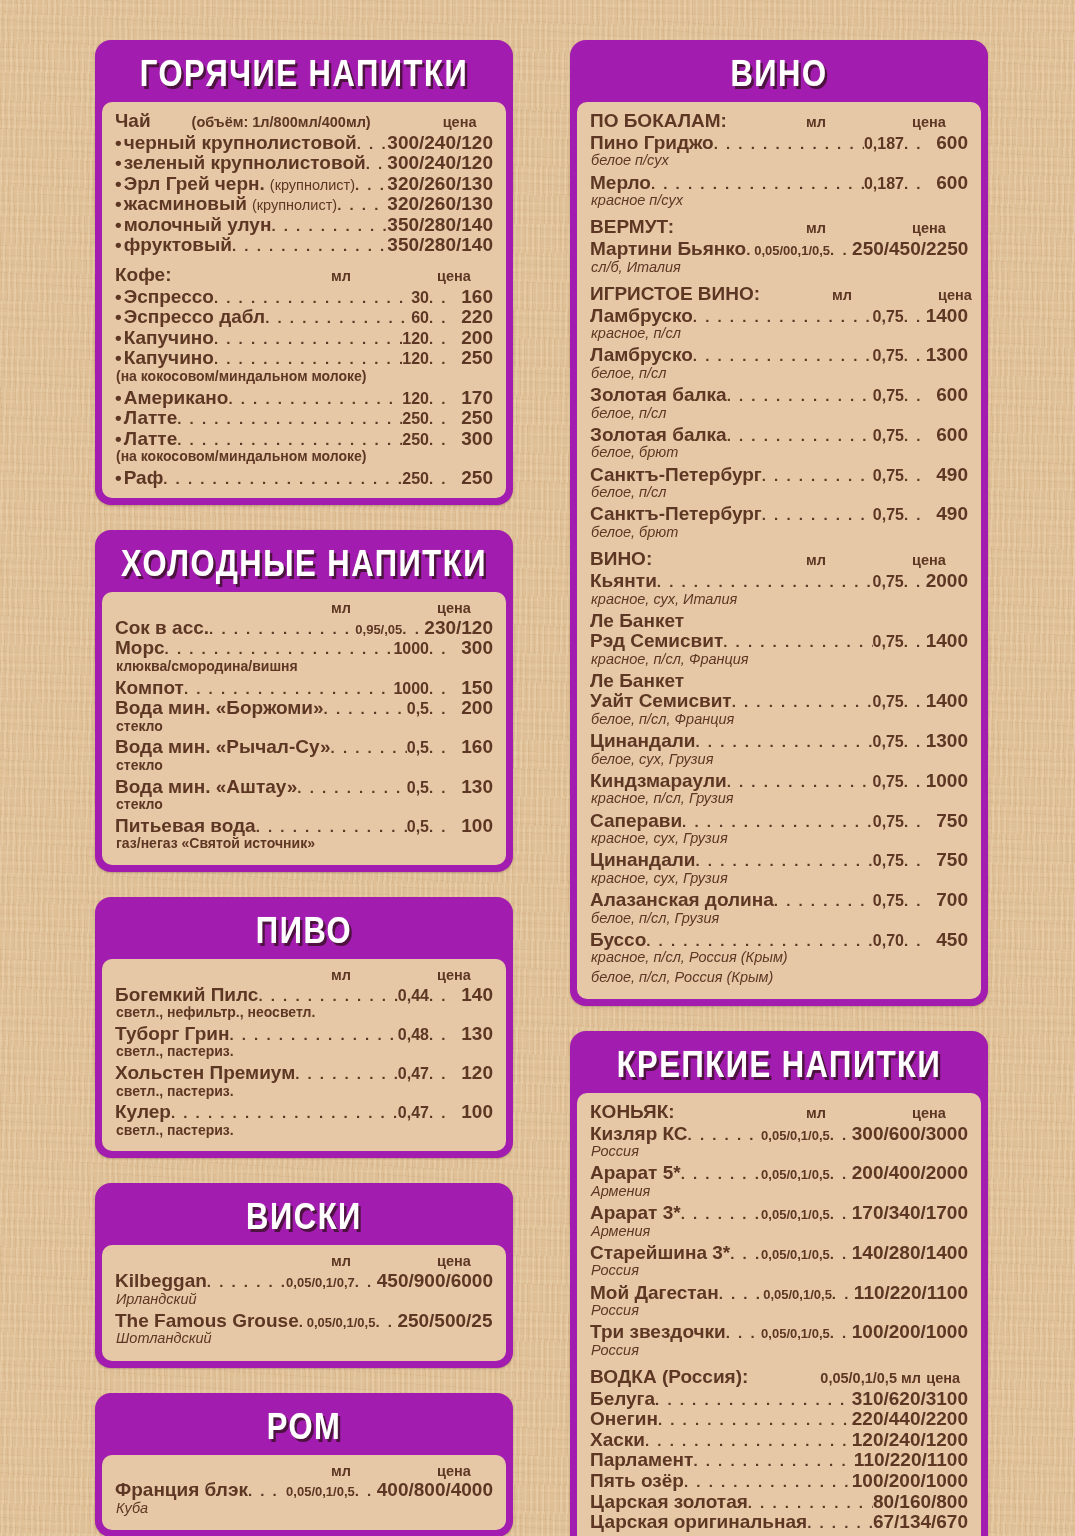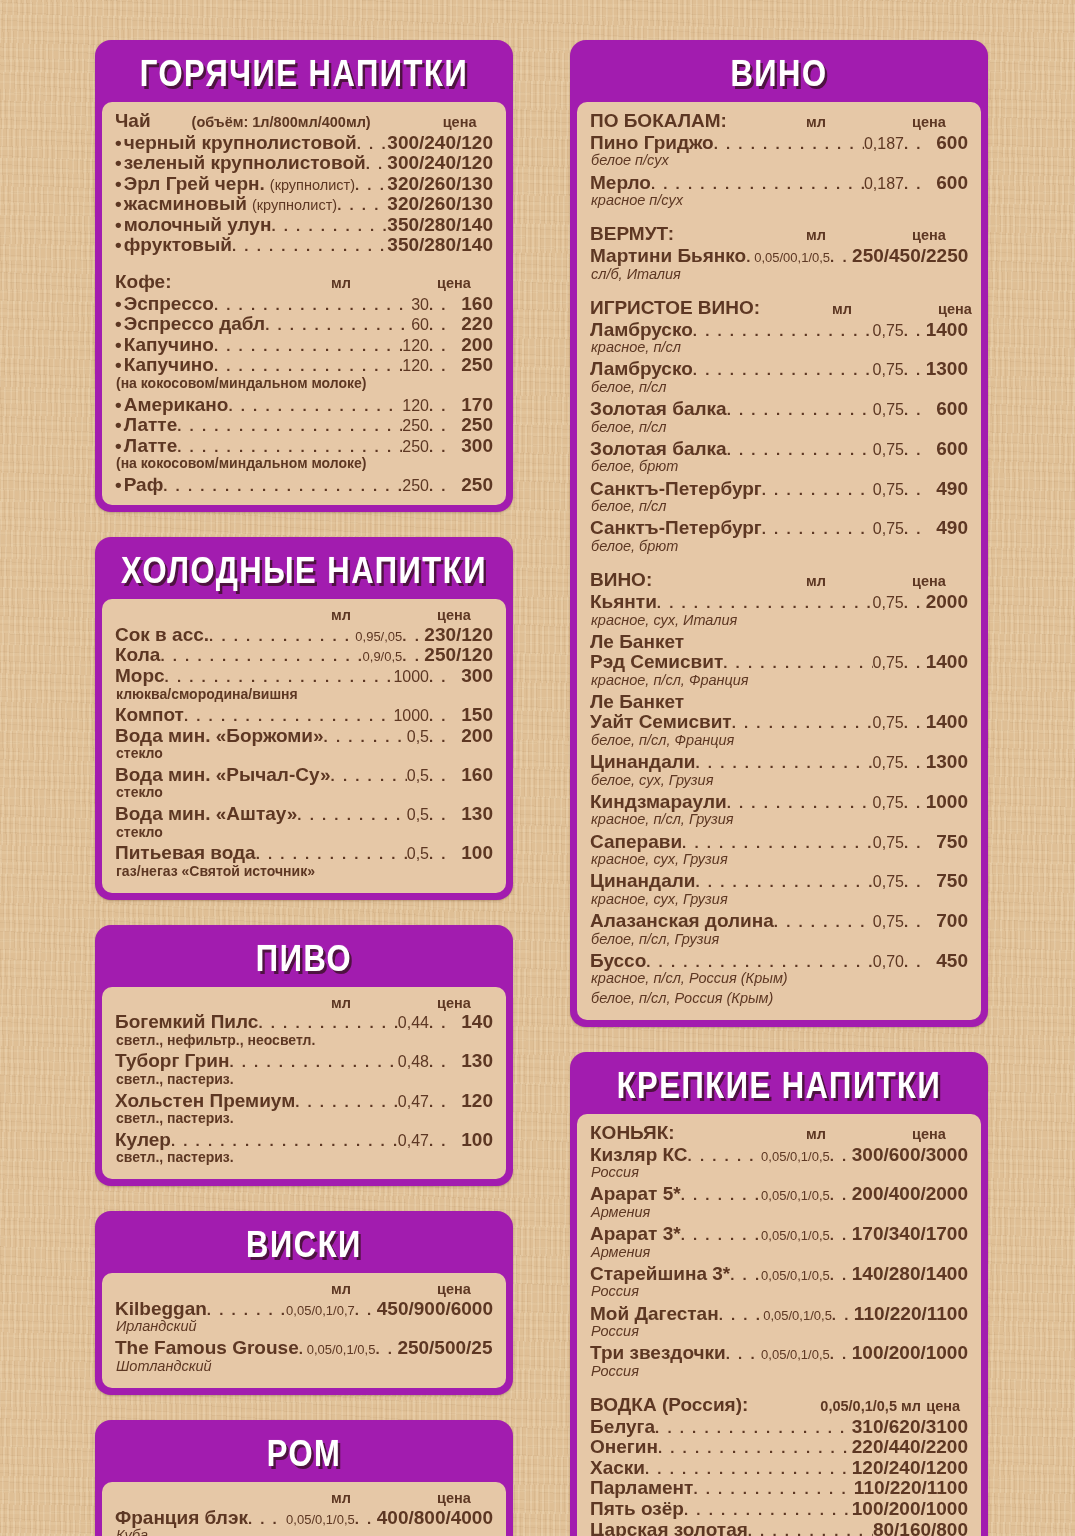--- a/index.html
+++ b/index.html
@@ -19,38 +19,38 @@
   .panel{background:#a21caf;border-radius:16px;padding:7px;box-shadow:0 1px 2px rgba(60,30,10,.25);}
   .panel-titlebar{text-align:center;padding:9px 0 10px;}
   .panel-title-text{
     display:inline-block;color:#fff;font-weight:800;font-size:31px;letter-spacing:1.5px;
     transform:scaleY(1.22);transform-origin:center;
     text-shadow:2.5px 2.5px 0 rgba(34,14,6,.65), 0 0 1px rgba(255,255,255,.4);
     white-space:nowrap;
   }
   .panel-body{background:#e6c8a7;border-radius:10px;padding:8px 13px 10px;color:#5d3723;}
 
-  .section + .section{margin-top:15px;}
+  .section + .section{margin-top:8px;}
   .hdr-row{display:flex;align-items:baseline;white-space:nowrap;line-height:1.15;margin-bottom:1px;gap:36px;}
   .hdr-label{font-weight:700;font-size:19px;}
   .hdr-note{font-weight:700;font-size:14.5px;margin-left:5px;}
   .hdr-spacer{flex:1;}
   .hdr-ml{font-weight:700;font-size:14.5px;min-width:70px;text-align:left;}
   .hdr-price{font-weight:700;font-size:14.5px;min-width:56px;}
 
   .item-row{display:flex;align-items:baseline;white-space:nowrap;line-height:1.08;overflow:hidden;}
   .pre-name{font-weight:700;font-size:19px;line-height:1.08;}
   .bullet{font-weight:700;font-size:19px;margin-right:2px;}
   .item-name{font-weight:700;font-size:19px;}
   .item-note{font-weight:400;font-size:14.5px;margin-left:5px;}
   .dots{flex:1;overflow:hidden;min-width:8px;font-weight:700;font-size:15px;letter-spacing:2px;}
   .dots::before{content:". . . . . . . . . . . . . . . . . . . . . . . . . . . . . . . . . . . . . . . . . .";}
   .dots2{width:22px;overflow:hidden;font-weight:700;font-size:15px;letter-spacing:2px;flex:0 0 auto;}
   .dots2::before{content:". . . . . .";}
-  .item-ml{font-weight:400;font-size:16px;flex:0 0 auto;}
+  .item-ml{font-weight:700;font-size:16px;flex:0 0 auto;}
   .item-ml.small{font-size:13px;}
   .item-price{font-weight:700;font-size:19px;text-align:right;min-width:42px;flex:0 0 auto;}
   .desc{font-size:14px;font-weight:700;line-height:1.05;margin:0 0 4px 1px;}
   .desc.it{font-style:italic;font-weight:400;font-size:14.5px;}
 </style>
 </head>
 <body>
 
 <div class="page">
   <div class="col" id="col-0">
@@ -189,27 +189,20 @@
               <span class="hdr-price">цена</span>
             </div>
             <div class="item-row">
               <span class="item-name">Сок в асс.</span>
               <span class="dots"></span>
               <span class="item-ml small">0,95/,05</span>
               <span class="dots2"></span>
               <span class="item-price">230/120</span>
             </div>
             <div class="item-row">
-              <span class="item-name">Кола</span>
-              <span class="dots"></span>
-              <span class="item-ml small">0,9/0,5</span>
-              <span class="dots2"></span>
-              <span class="item-price">250/120</span>
-            </div>
-            <div class="item-row">
               <span class="item-name">Морс</span>
               <span class="dots"></span>
               <span class="item-ml">1000</span>
               <span class="dots2"></span>
               <span class="item-price">300</span>
             </div>
             <div class="desc">клюква/смородина/вишня</div>
             <div class="item-row">
               <span class="item-name">Компот</span>
               <span class="dots"></span>

